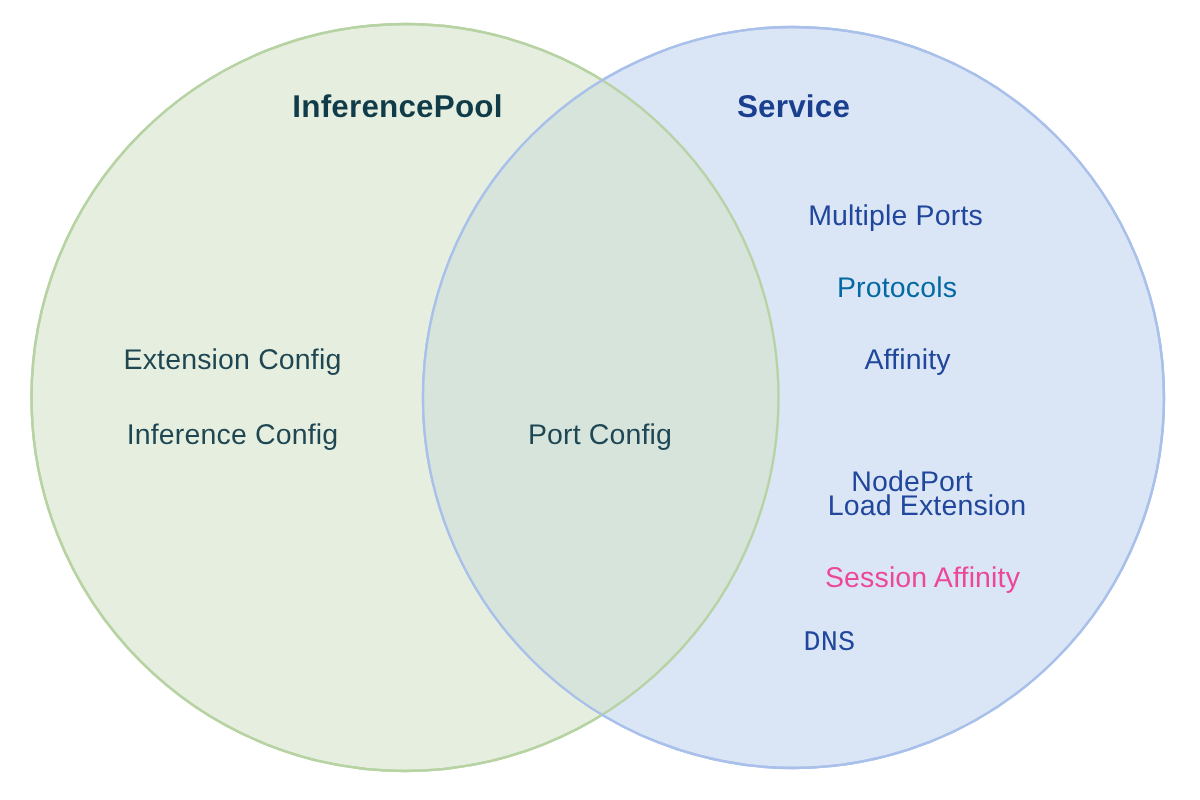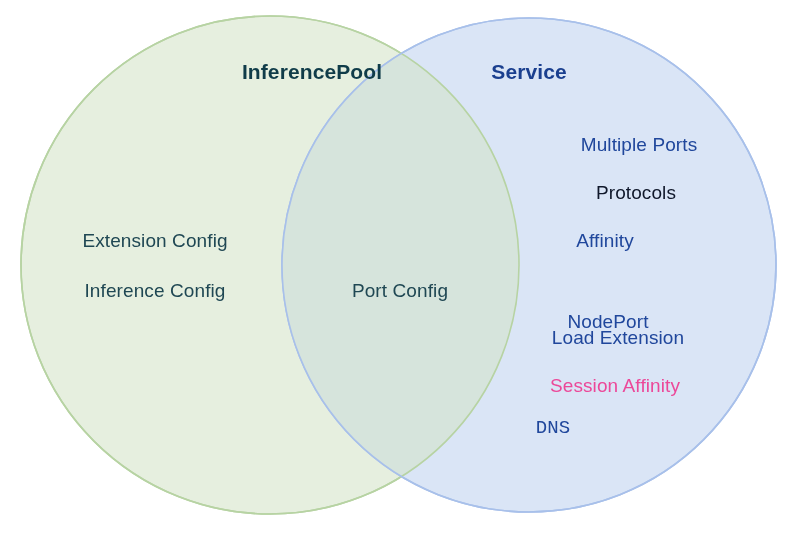--- a/index.html
+++ b/index.html
@@ -85,31 +85,31 @@
     <g clip-path="url(#clip-left)">
       <circle id="circle-overlap" cx="529" cy="265" r="247" fill="#d6e4dc"></circle>
     </g>
 
     <circle id="circle-left-outline" cx="270" cy="265" r="249" fill="none" stroke="#b7d3a3" stroke-width="1.6"></circle>
     <circle id="circle-right-outline" cx="529" cy="265" r="247" fill="none" stroke="#a8c0ea" stroke-width="1.6"></circle>
   </svg>
 
   <div class="text-layer">
 
-    <div class="set-title title-left" style="left: 265px; top: 72px; color: rgb(16, 60, 73); margin-left: 47px;">InferencePool</div>
+    <div class="set-title title-left" style="left: 265px; top: 72px; color: rgb(16, 60, 73);">InferencePool</div>
 
     <div class="set-title title-right" style="left: 529px; top: 72px; color: rgb(26, 63, 143);">Service</div>
 
     <div class="item item-left" style="left: 155px; top: 241px; color: rgb(31, 71, 83);">Extension Config</div>
     <div class="item item-left" style="left: 155px; top: 291px; color: rgb(31, 71, 83);">Inference Config</div>
 
     <div class="item item-center" style="left: 400px; top: 291px; color: rgb(31, 71, 83);">Port Config</div>
 
-    <div class="item item-right" style="left: 597px; top: 145px; color: rgb(32, 71, 156); margin-left: 42px;">Multiple Ports</div>
-    <div class="item item-right" style="left: 598px; top: 193px; color: #0f172a; margin-left: 38px;">Protocols</div>
+    <div class="item item-right" style="left: 597px; top: 145px; color: rgb(32, 71, 156);">Multiple Ports</div>
+    <div class="item item-right" style="left: 598px; top: 193px; color: #0369a1;">Protocols</div>
     <div class="item item-right" style="left: 605px; top: 241px; color: rgb(32, 71, 156);">Affinity</div>
     <div class="item item-right" style="left: 608px; top: 290px; color: rgb(32, 71, 156); margin-top: 32px;">NodePort</div>
     <div class="item item-right" style="left: 618px; top: 338px; color: rgb(32, 71, 156);">Load Extension</div>
     <div class="item item-right" style="left: 615px; top: 386px; color: #ec4899;">Session Affinity</div>
     <div class="item item-right" style="left: 553px; top: 428px; color: rgb(32, 71, 156); font-family: Liberation Mono, monospace;">DNS</div>
 
   </div>
 </div>
 
 </body></html>

